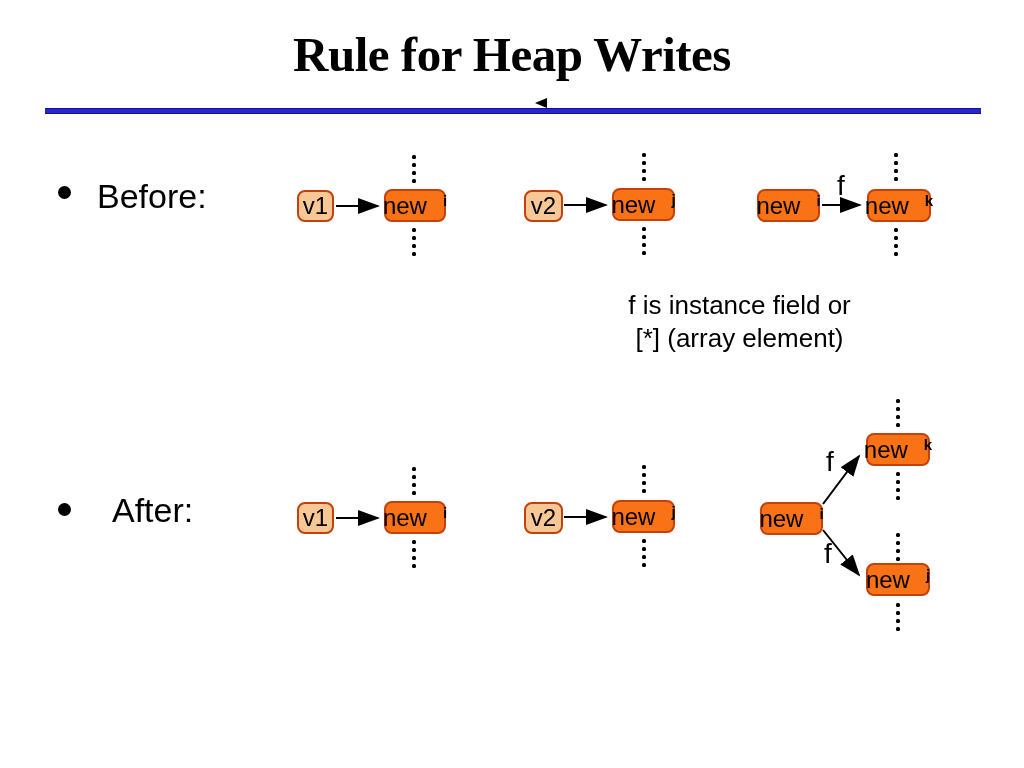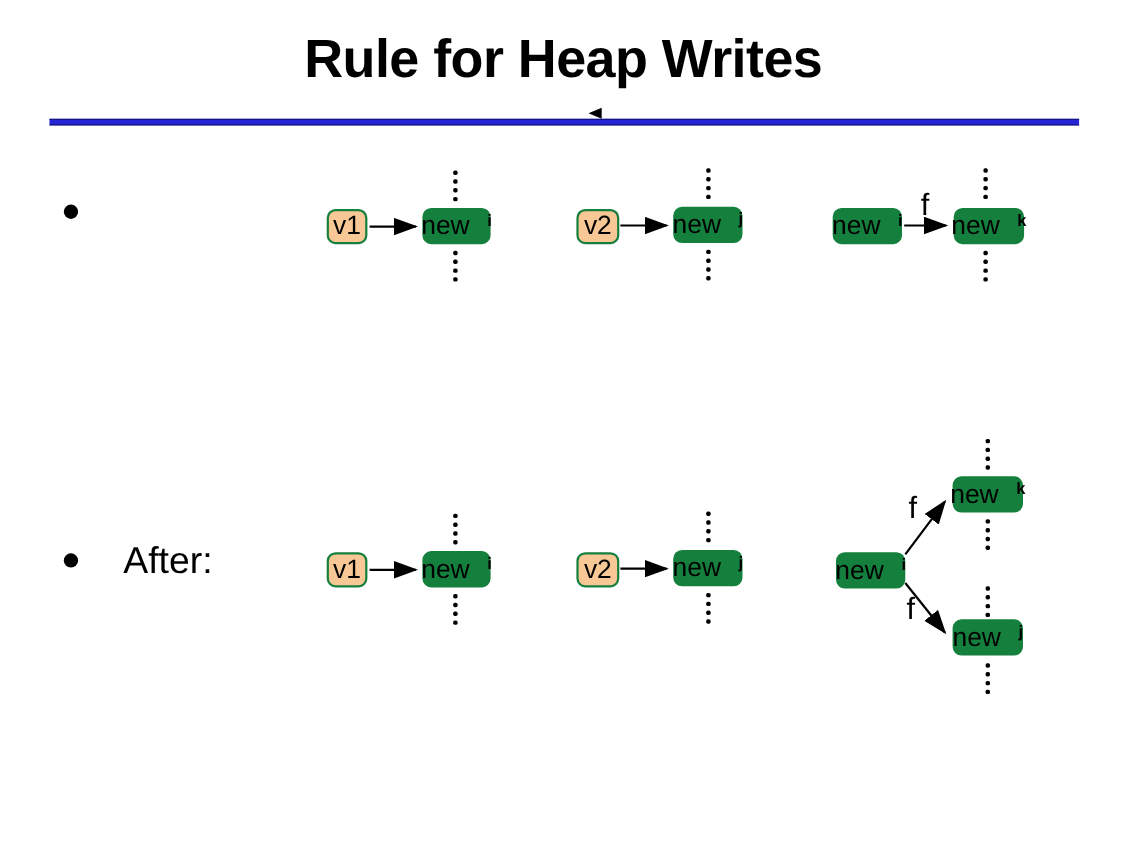--- a/index.html
+++ b/index.html
@@ -15,20 +15,21 @@
 
   
   .title {
     position: absolute;
     left: 0; top: 26px;
     width: 100%;
     text-align: center;
     font-size: 49px;
     font-weight: 700;
     letter-spacing: -0.5px;
+    font-family: Liberation Serif, serif;
   }
 
   
   .rule-line {
     position: absolute;
     left: 45px; top: 108px;
     width: 936px; height: 4px;
     background: #2525D6;
     border-top: 1px solid #15157e;
     border-bottom: 1px solid #15157e;
@@ -52,30 +53,30 @@
   .bullet-label {
     position: absolute;
     font-size: 34px;
     line-height: 1.1;
   }
 
   
   .node {
     position: absolute;
     box-sizing: border-box;
-    border: 2px solid #15803d;
+    border: 2px solid #c2410c;
     border-radius: 8px;
     display: flex;
     align-items: center;
     justify-content: center;
     font-size: 24px;
     line-height: 1;
   }
   .node.var  { background: #F7C795; }
-  .node.heap { background: #15803d; gap: 16px; }
+  .node.heap { background: #f97316; gap: 16px; }
   .node .sup {
     font-size: 15px;
     font-weight: 700;
     align-self: flex-start;
     margin-top: 2px;
   }
 
   
   .code-box {
     position: absolute;
@@ -148,20 +149,21 @@
     <line x1="336" y1="206" x2="378" y2="206" stroke="#000" stroke-width="2" marker-end="url(#ah)"></line>
     <line x1="564" y1="205" x2="606" y2="205" stroke="#000" stroke-width="2" marker-end="url(#ah)"></line>
     <line x1="822" y1="205" x2="860" y2="205" stroke="#000" stroke-width="2" marker-end="url(#ah)"></line>
     <line x1="336" y1="518" x2="378" y2="518" stroke="#000" stroke-width="2" marker-end="url(#ah)"></line>
     <line x1="564" y1="517" x2="606" y2="517" stroke="#000" stroke-width="2" marker-end="url(#ah)"></line>
     <line x1="823" y1="504" x2="859" y2="456" stroke="#000" stroke-width="2" marker-end="url(#ah)"></line>
     <line x1="823" y1="530" x2="859" y2="575" stroke="#000" stroke-width="2" marker-end="url(#ah)"></line>
   </svg>
 
   <div class="bullet" style="left:58px;top:186px"></div>
+  <div class="bullet-label" style="left:97px;top:178px">Before:</div>
 
   <div class="node var" style="left:297px;top:190px;width:37px;height:32px">
     <span>v1</span>
   </div>
   <div class="node heap" style="left:384px;top:189px;width:62px;height:33px">
     <span>new</span>
       <span class="sup">i</span>
   </div>
 
   <div class="node var" style="left:524px;top:190px;width:39px;height:32px">
@@ -212,20 +214,24 @@
       <i></i>
       <i></i>
     </div>
   <div class="vdots" style="left:894px;top:228px">
       <i></i>
       <i></i>
       <i></i>
       <i></i>
     </div>
 
+  <div class="annotation">
+    <div>f is instance field or</div>
+    <div>[*] (array element)</div>
+  </div>
 
   <div class="bullet" style="left:58px;top:503px"></div>
   <div class="bullet-label" style="left:112px;top:492px">After:</div>
 
   <div class="node var" style="left:297px;top:502px;width:37px;height:32px">
     <span>v1</span>
   </div>
   <div class="node heap" style="left:384px;top:501px;width:62px;height:33px">
     <span>new</span>
       <span class="sup">i</span>

